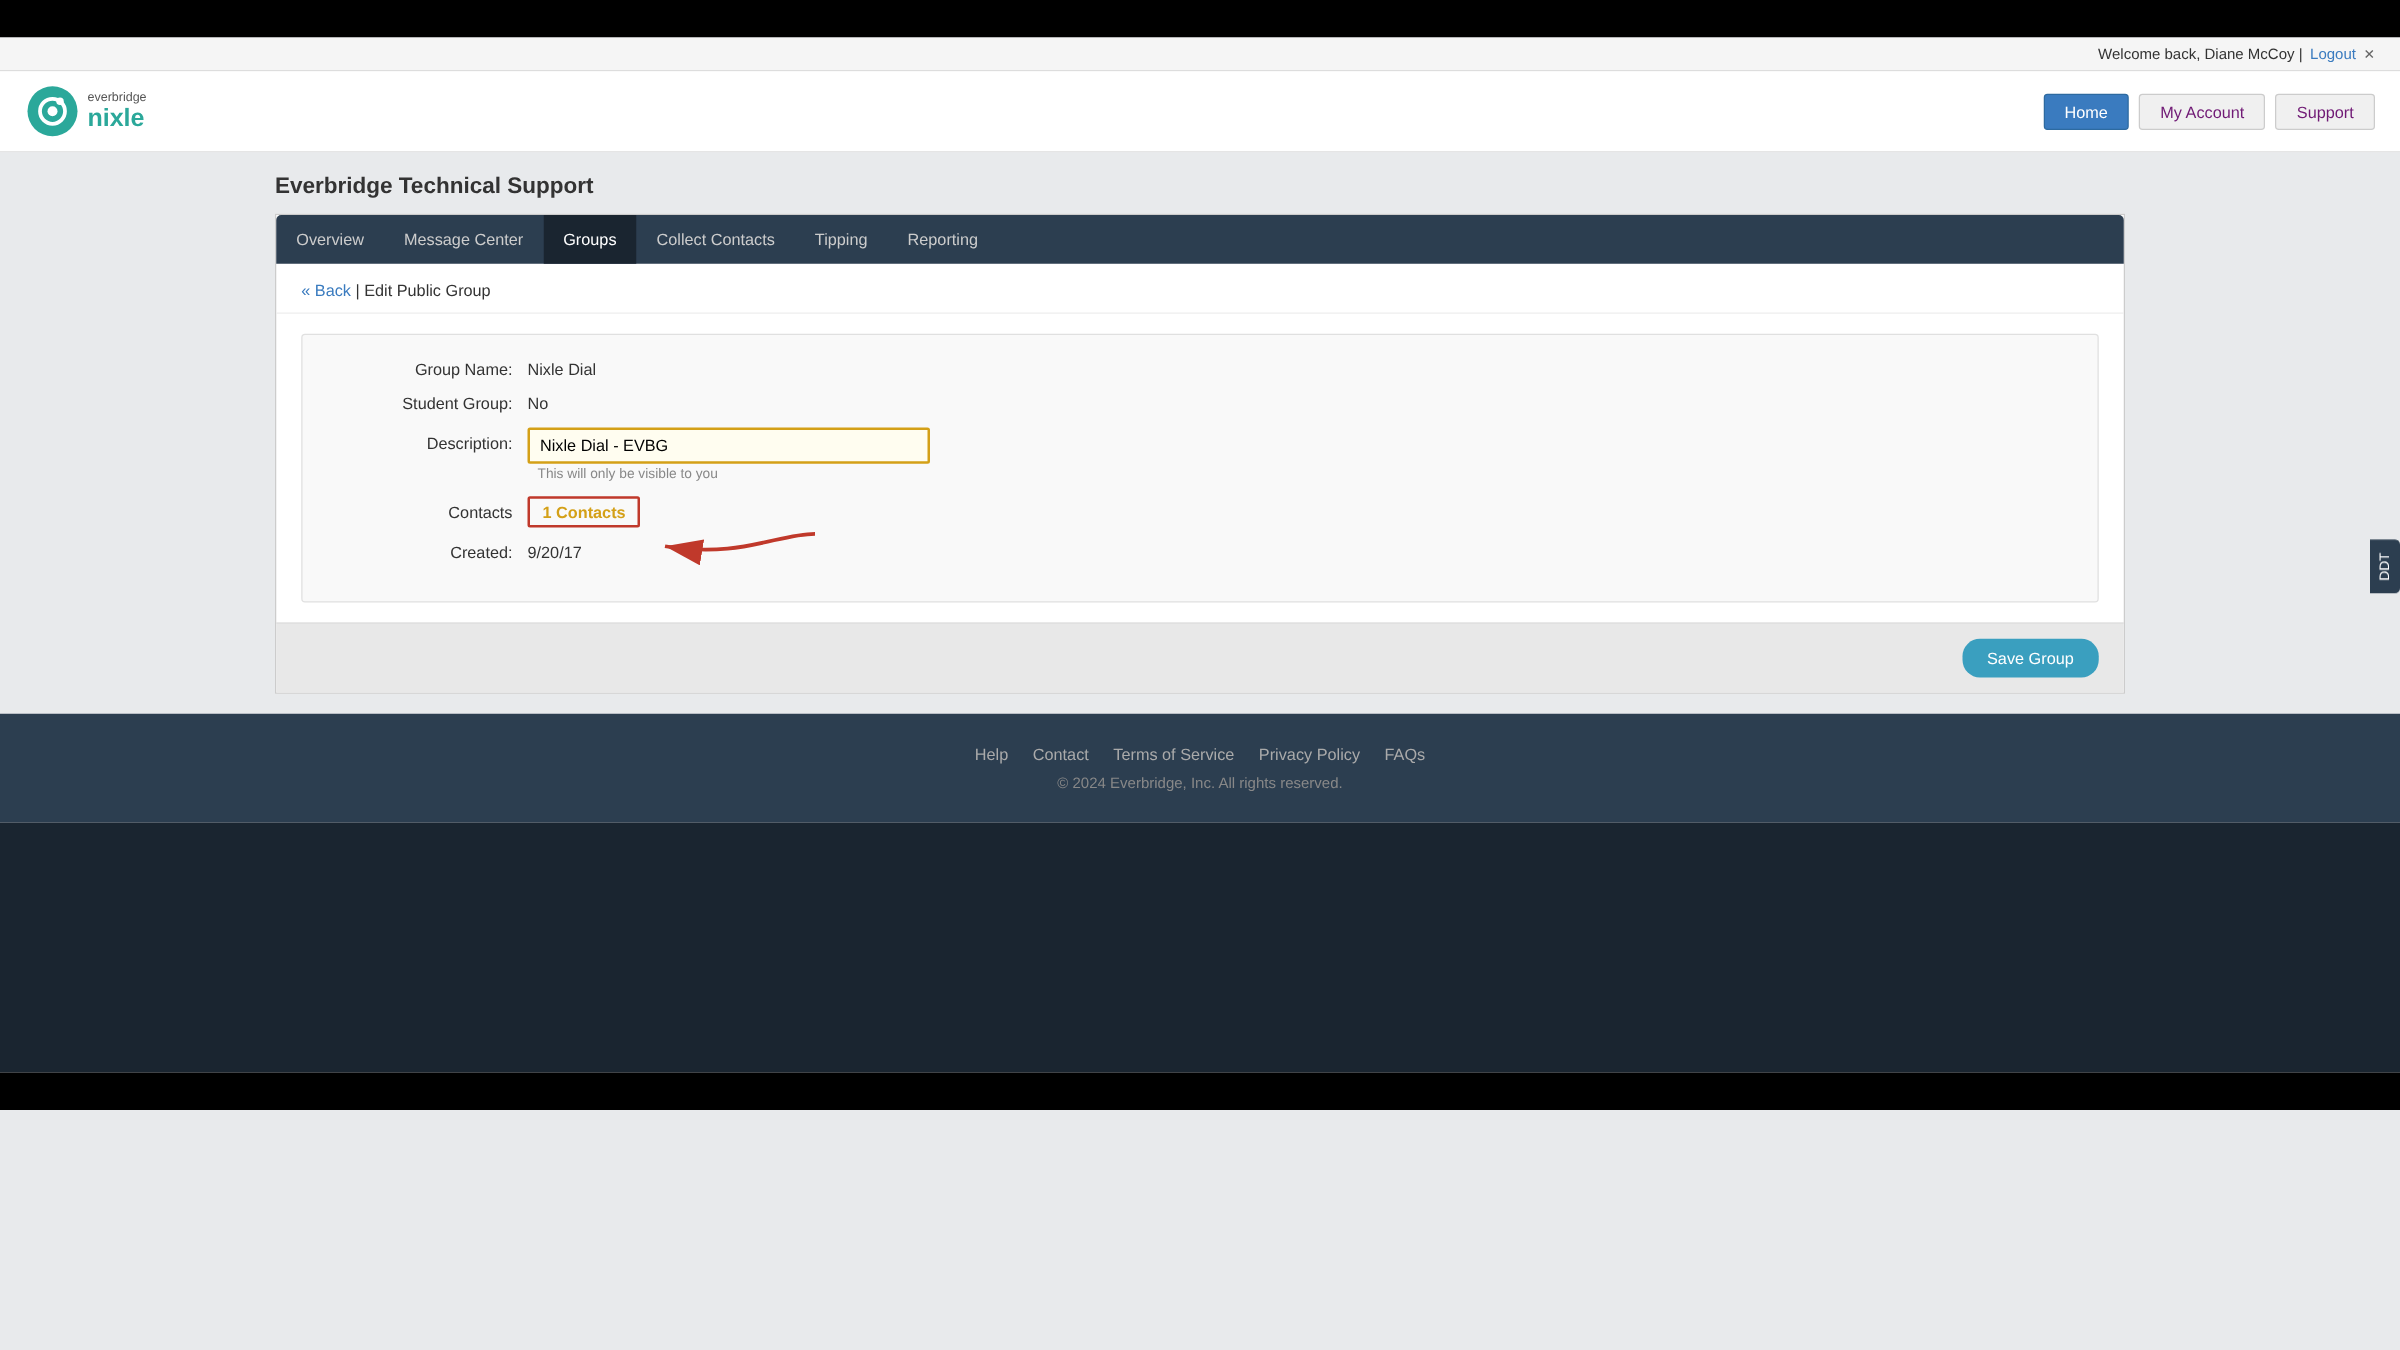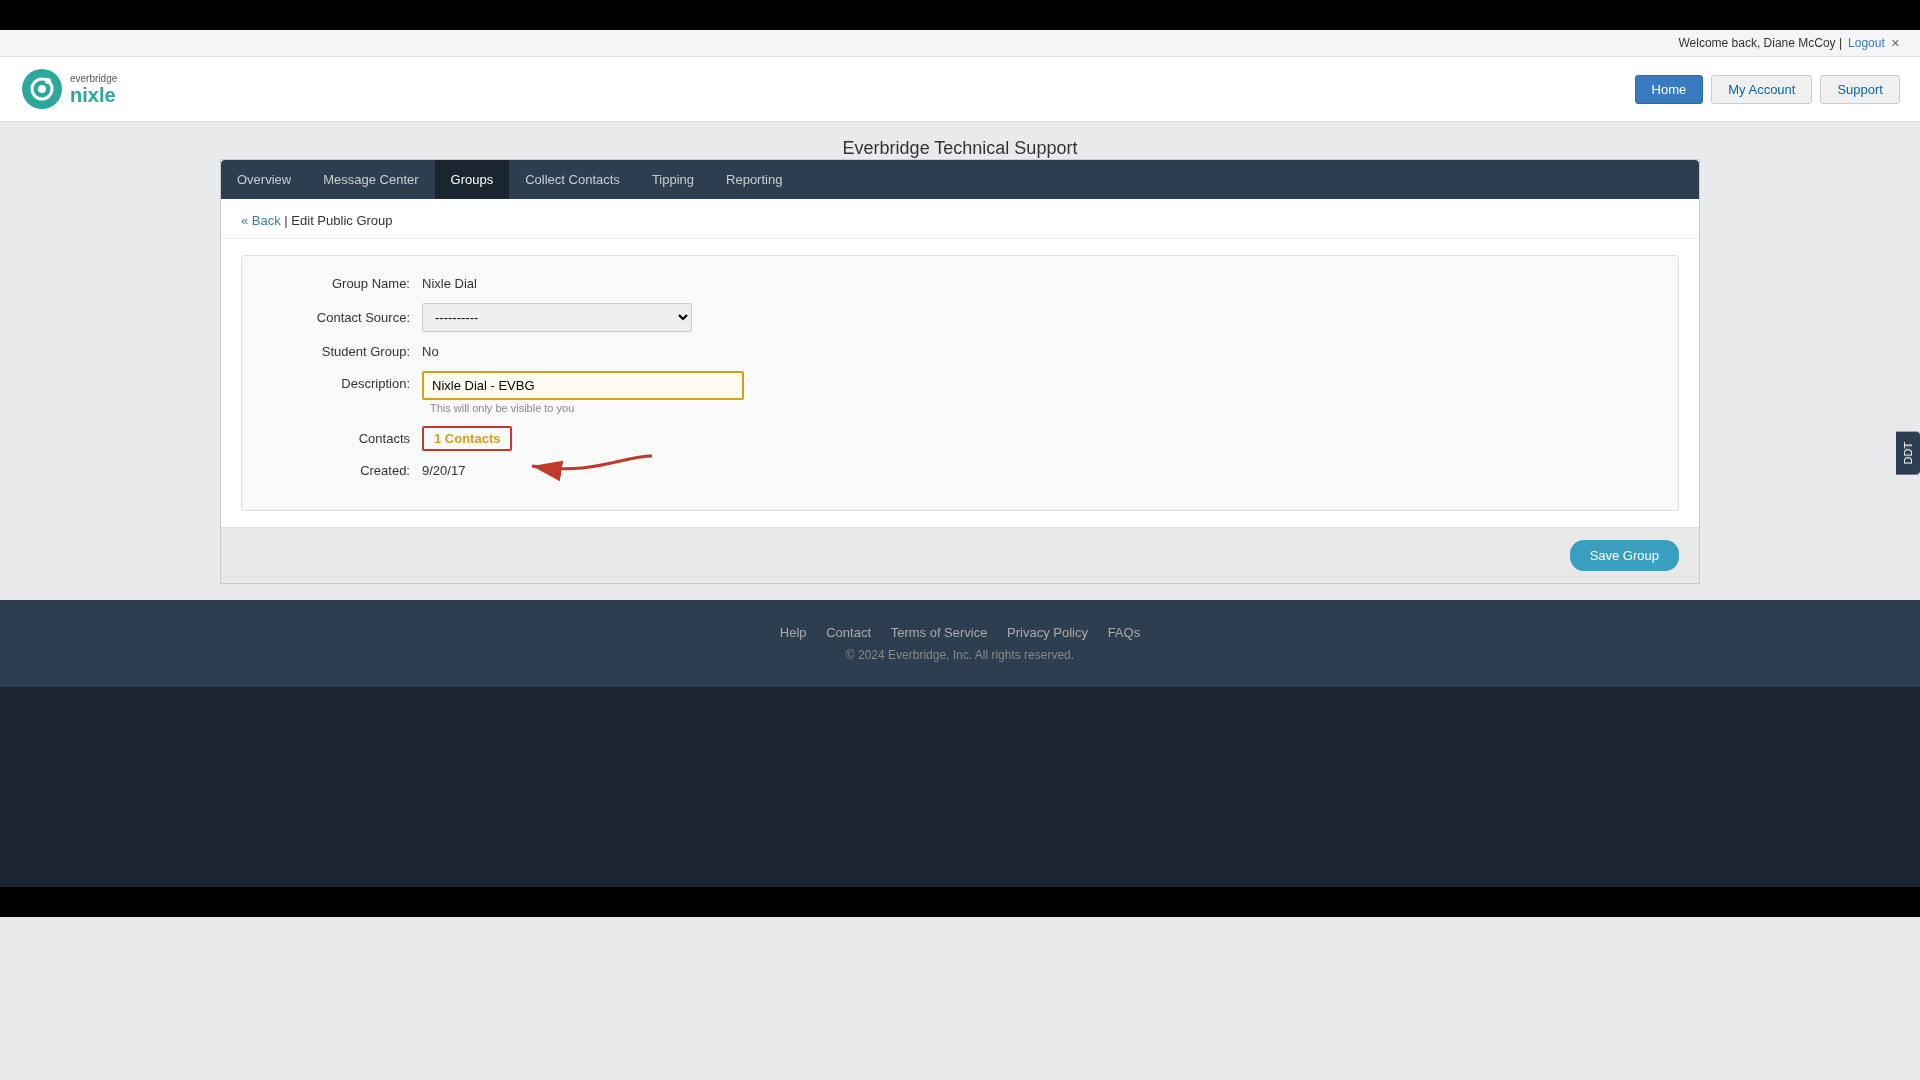--- a/index.html
+++ b/index.html
@@ -36,28 +36,28 @@
     .logo-area { display: flex; align-items: center; gap: 8px; }
 
     .header-nav { display: flex; gap: 8px; }
     .header-btn {
       padding: 6px 16px;
       border: 1px solid #ccc;
       background: #f0f0f0;
       cursor: pointer;
       font-size: 13px;
       border-radius: 3px;
-      color: #0369a1;
+      color: #701a75;
     }
     .header-btn.active {
       background: #3a7bbf;
       color: #fff;
       border-color: #2d6aa0;
     }
-    .page-title { font-size: 18px; font-weight: normal; color: #333; margin-bottom: 0; text-align: center; }
+    .page-title { font-size: 18px; font-weight: bold; color: #333; margin-bottom: 12px; }
 
     
     .main-nav {
       background: #2c3e50;
       border-radius: 4px 4px 0 0;
       display: flex;
       align-items: center;
       padding: 0;
     }
     .main-nav a {
@@ -274,26 +274,20 @@
       | <span class="page-section-title">Edit Public Group</span>
     </div>
 
     <div class="form-container">
 
       <div class="form-row">
         <div class="form-label">Group Name:</div>
         <div class="form-value">Nixle Dial</div>
       </div>
 
-      <div class="form-row">
-        <div class="form-label">Contact Source:</div>
-        <select class="form-select">
-          <option>----------</option>
-        </select>
-      </div>
 
       <div class="form-row">
         <div class="form-label">Student Group:</div>
         <div class="form-value">No</div>
       </div>
 
       <div class="form-row" style="align-items:flex-start;">
         <div class="form-label" style="padding-top:5px;">Description:</div>
         <div style="display:flex;flex-direction:column;gap:2px;">
           <input type="text" class="form-input highlighted" value="Nixle Dial - EVBG" style="">

